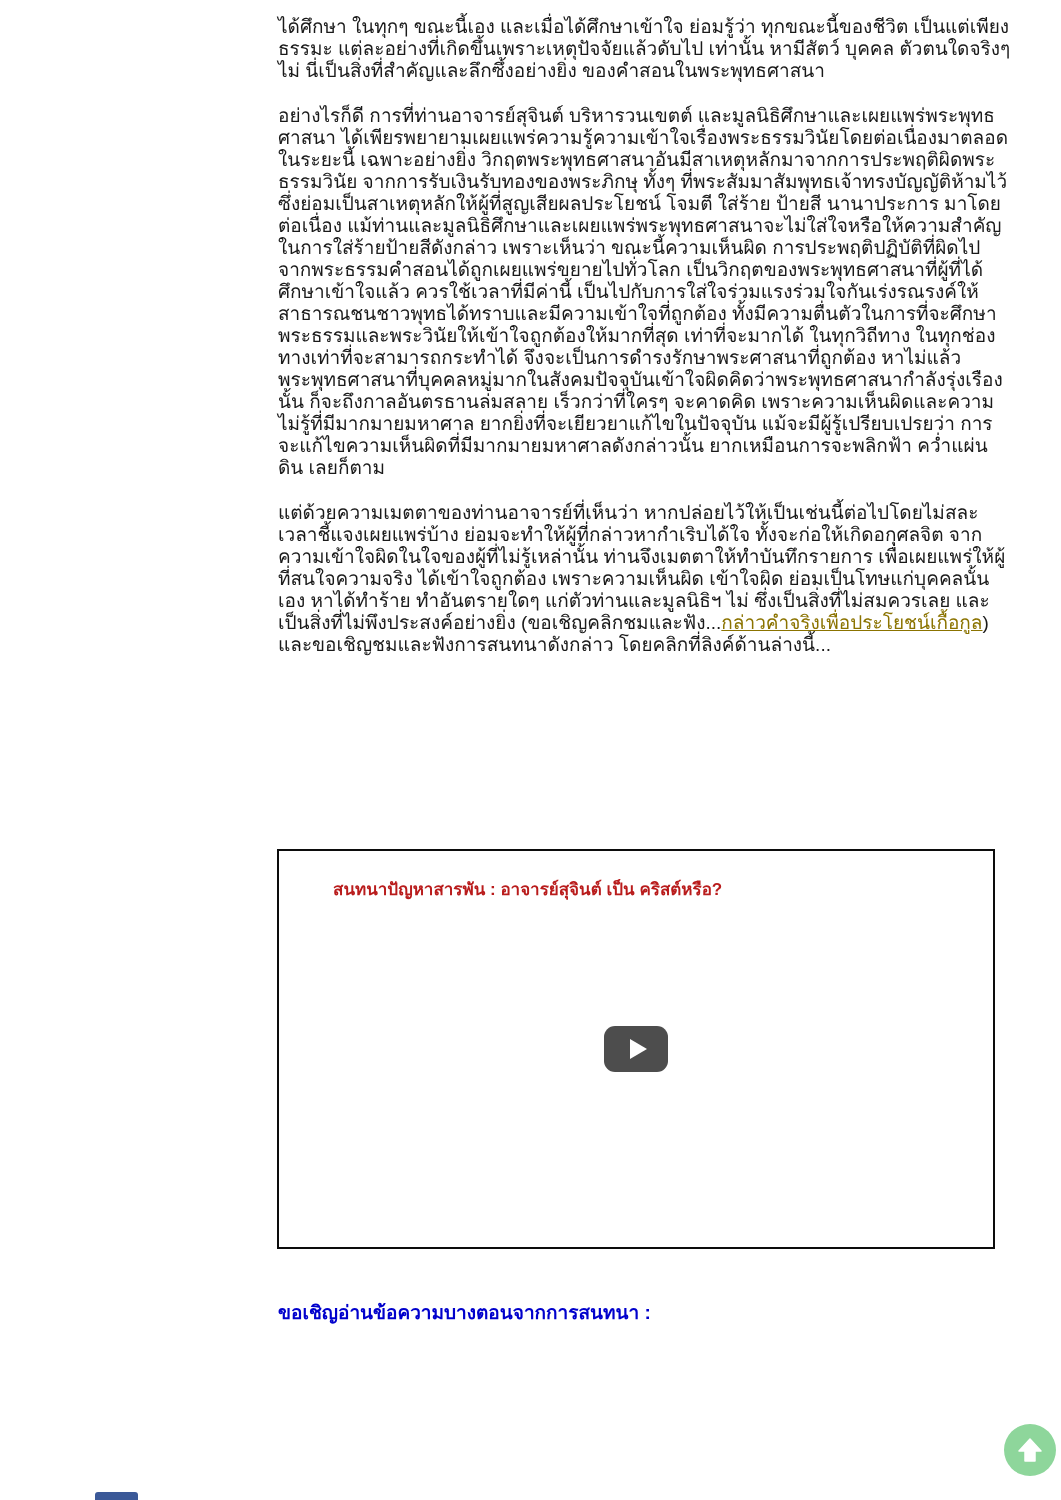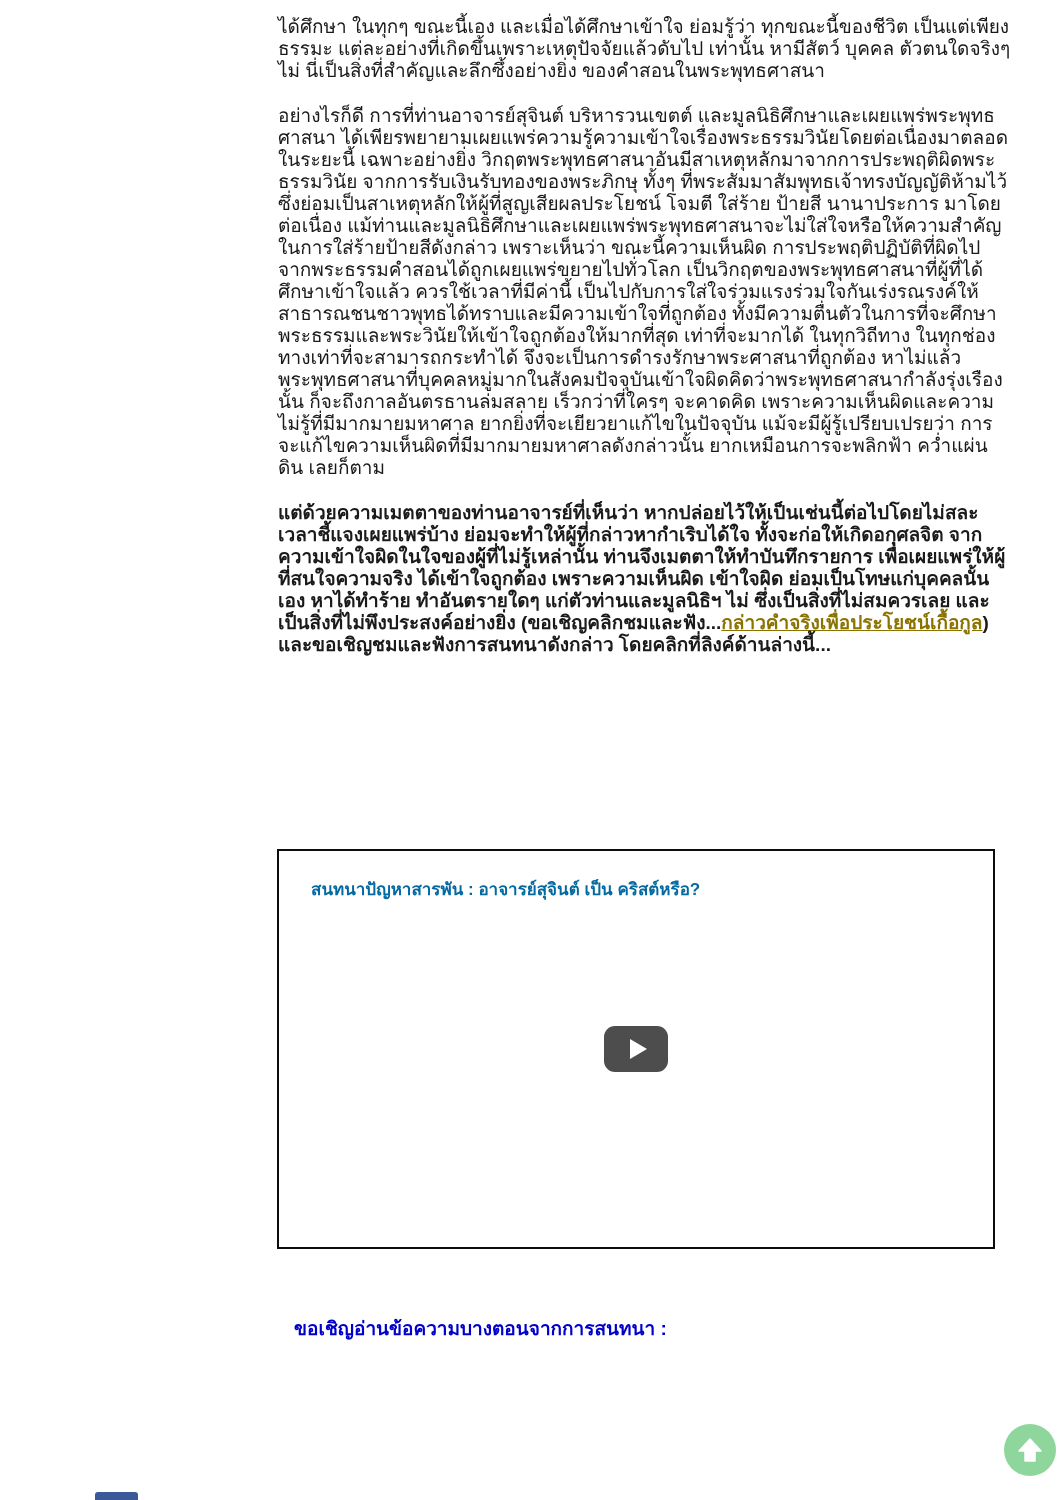--- a/index.html
+++ b/index.html
@@ -15,43 +15,43 @@
   .content{
     position:absolute;
     left:278px;
     top:16px;
     width:734px;
     font-size:19px;
     line-height:22px;
     text-align:left;
   }
   .content p{margin:0 0 23px 0;}
-  .content p:last-of-type{margin-bottom:17px;font-weight:bold;}
+  .content p:last-of-type{margin-bottom:17px;}
   a.gold-link{
     color:var(--link,#8b7300);
     text-decoration:underline;
     cursor:pointer;
   }
   .video-embed{
     position:absolute;
     left:277px;
     top:849px;
     width:714px;
     height:396px;
     background:#ffffff;
     border:2px solid #0c0c0c;
     cursor:pointer;
   }
   .video-title{
     position:absolute;
-    left:32px;
+    left:54px;
     top:24px;
     font-size:17px;
     font-weight:bold;
-    color:#0369a1;
+    color:#b91c1c;
   }
   .play-button{
     position:absolute;
     left:50%;
     top:50%;
     transform:translate(-50%,-50%);
     width:64px;
     height:46px;
     border:none;
     border-radius:11px;
@@ -67,21 +67,21 @@
     width:0;height:0;
     border-top:10px solid transparent;
     border-bottom:10px solid transparent;
     border-left:17px solid #ffffff;
     margin-left:4px;
   }
   .section-heading{
     position:absolute;
     left:278px;
     top:1297px;
-    margin:16px;
+    margin:0;
     font-size:19px;
     font-weight:bold;
     color:var(--heading,#0000cc);
   }
   .scroll-top{
     position:absolute;
     left:1004px;
     top:1424px;
     width:52px;
     height:52px;

